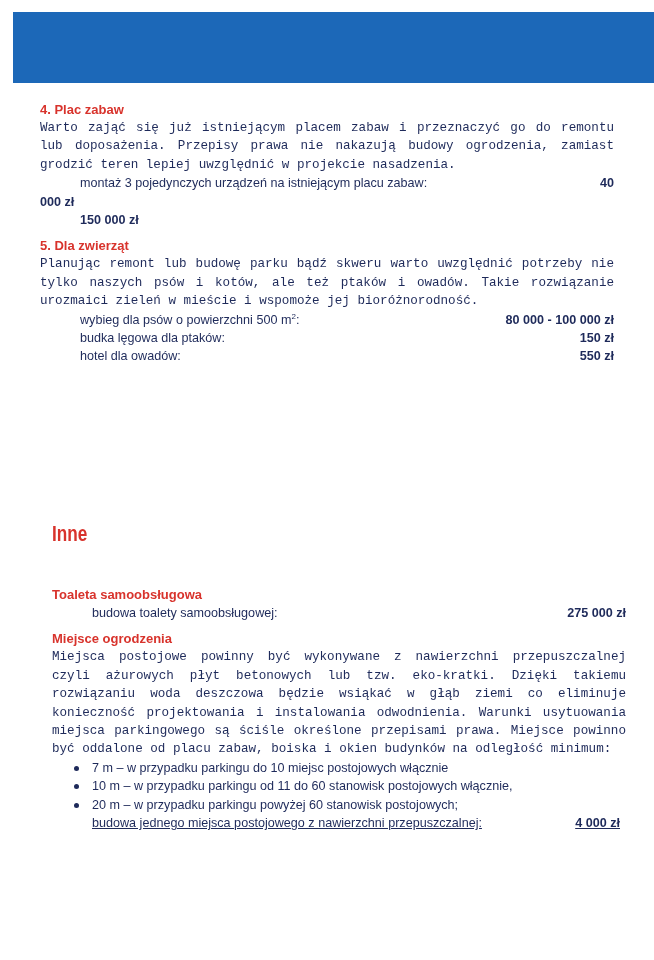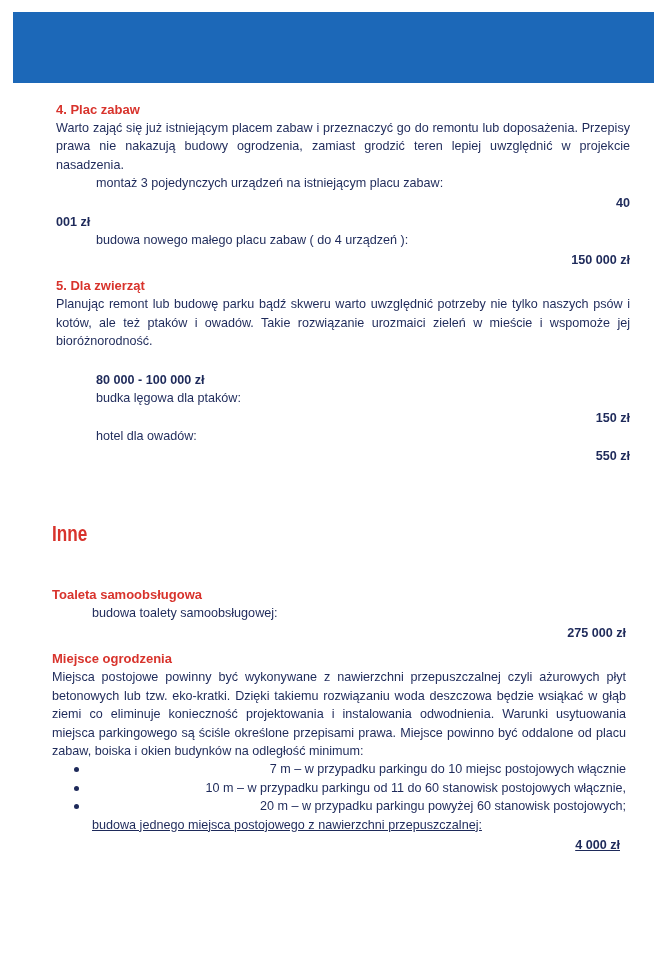--- a/index.html
+++ b/index.html
@@ -1,60 +1,60 @@
 <!DOCTYPE html>
 <html><head>
   <meta charset="utf-8">
   <style>
     html, body { margin: 0; padding: 0; background: #ffffff; }
     body { width: 654px; height: 960px; position: relative; overflow: hidden;
            font-family: "Liberation Sans", "DejaVu Sans", sans-serif; color: #1e2a5a; }
     .banner { position: absolute; left: 13px; top: 12px; width: 641px; height: 71px; background: #1c68b8; }
-    .content { position: absolute; left: 56px; top: 101px; width: 574px; font-size: 12.6px; line-height: 18.4px; }
+    .content { position: absolute; left: 40px; top: 101px; width: 574px; font-size: 12.6px; line-height: 18.4px; }
     .h-sec { color: #d8332c; font-weight: bold; font-size: 13px; line-height: 18px; margin: 0; }
     .p { margin: 0; }
-    .justify { text-align: justify; text-align-last: left; }
+    .justify { text-align: justify; text-align-last: left; font-family: Liberation Mono, monospace; }
     .cost-row { display: flex; justify-content: space-between; padding-left: 40px; }
-    .cost-row .amount { font-weight: bold; white-space: nowrap; margin-top: 20px; }
+    .cost-row .amount { font-weight: bold; white-space: nowrap; }
     .cont { font-weight: bold; }
     .gap-sm { height: 8px; }
     .inne { color: #d8332c; font-family: "Liberation Sans Narrow", "Liberation Sans", sans-serif;
             font-size: 22px; line-height: 26px; margin: 0; transform: scaleX(0.78); transform-origin: left center;
             position: absolute; left: 52px; top: 521px; }
     .content2 { position: absolute; left: 52px; top: 586px; width: 574px; font-size: 12.6px; line-height: 18.4px; }
     ul.bullets { list-style: none; margin: 0; padding: 0 0 0 22px; }
-    ul.bullets li { position: relative; padding-left: 18px; text-align: right; }
+    ul.bullets li { position: relative; padding-left: 18px; }
     ul.bullets li .dot { position: absolute; left: 0; top: 7px; width: 5px; height: 5px; border-radius: 50%; background: #1e2a5a; }
     sup { font-size: 8px; line-height: 0; }
     em { font-style: italic; }
   </style>
 </head>
 <body>
 
 <div class="banner"></div>
 
 <div class="content">
 
   <h3 class="h-sec">4. Plac zabaw</h3>
   <p class="p justify">Warto zająć się już istniejącym placem zabaw i przeznaczyć go do remontu lub doposażenia. Przepisy prawa nie nakazują budowy ogrodzenia, zamiast grodzić teren lepiej uwzględnić w projekcie nasadzenia.</p>
   <div class="cost-row">
     <span>montaż 3 pojedynczych  urządzeń na istniejącym placu zabaw:</span>
     <span class="amount">40</span>
   </div>
-  <div class="cont">001 zł</div>
+  <div class="cont">000 zł</div>
   <div class="cost-row">
-    <span>budowa nowego małego placu zabaw ( do 4 urządzeń ):</span>
     <span class="amount">150 000 zł</span>
   </div>
 
   <div class="gap-sm"></div>
 
   <h3 class="h-sec">5. Dla zwierząt</h3>
   <p class="p justify">Planując remont lub budowę parku bądź skweru warto uwzględnić potrzeby nie tylko  naszych psów i kotów, ale też ptaków i owadów. Takie rozwiązanie urozmaici zieleń w mieście i wspomoże jej bioróżnorodność.</p>
   <div class="cost-row">
+    <span><span>wybieg dla psów o powierzchni 500 m</span><sup>2</sup><span>:</span></span>
     <span class="amount">80 000 - 100 000 zł</span>
   </div>
   <div class="cost-row">
     <span>budka lęgowa dla ptaków:</span>
     <span class="amount">150 zł</span>
   </div>
   <div class="cost-row">
     <span>hotel dla owadów:</span>
     <span class="amount">550 zł</span>
   </div>

